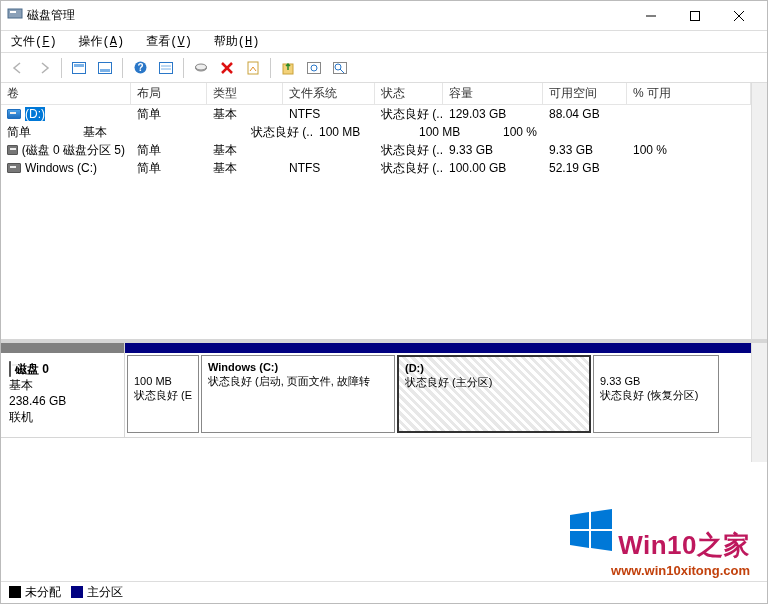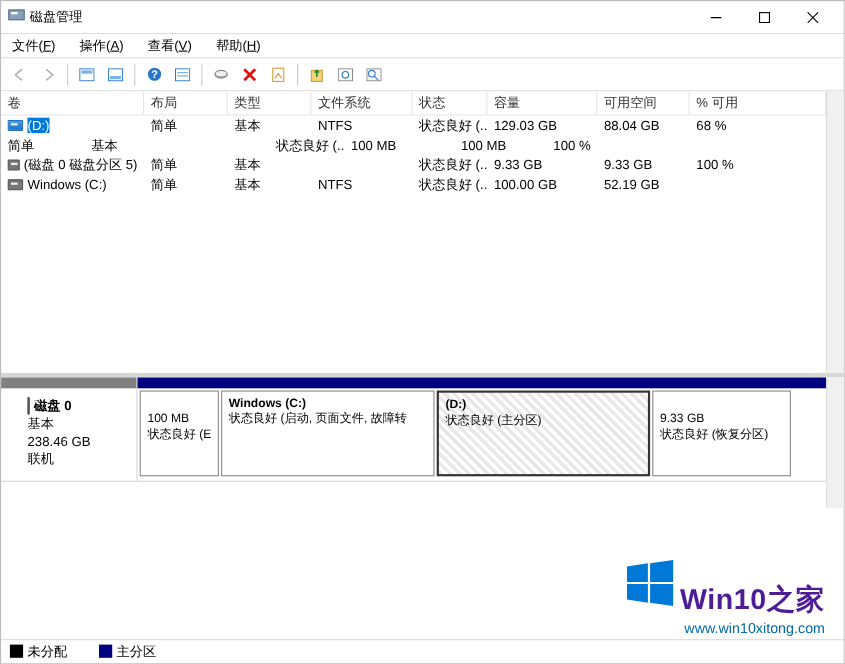--- a/index.html
+++ b/index.html
@@ -1,61 +1,61 @@
 <!DOCTYPE html>
 <html><head>
 <meta charset="utf-8">
 <style>
   * { box-sizing: border-box; margin: 0; padding: 0; }
   body { font-family: "Microsoft YaHei", "Segoe UI", sans-serif; font-size: 12px; background: #fff; width: 768px; height: 604px; overflow: hidden; position: relative; }
   .window { width: 768px; height: 604px; border: 1px solid #bbb; display: flex; flex-direction: column; background: #fff; }
   .titlebar { height: 30px; display: flex; align-items: center; padding: 0 6px; border-bottom: 1px solid #ddd; }
   .titlebar .title { flex: 1; font-size: 12px; padding-left: 4px; }
   .titlebar .btn { width: 44px; height: 28px; display: flex; align-items: center; justify-content: center; color: #333; }
-  .menubar { height: 22px; display: flex; align-items: center; padding: 0 6px; gap: 14px; border-bottom: 1px solid #ddd; }
+  .menubar { height: 22px; display: flex; align-items: center; padding: 0 6px; gap: 14px; border-bottom: 1px solid #ddd; font-family: Liberation Mono, monospace; }
   .menubar .menuitem { padding: 2px 4px; cursor: default; }
   .menubar .hotkey { text-decoration: underline; }
   .toolbar { height: 30px; display: flex; align-items: center; padding: 2px 6px; gap: 4px; border-bottom: 1px solid #ddd; }
   .toolbar .tbtn { width: 22px; height: 22px; display: flex; align-items: center; justify-content: center; border: 1px solid transparent; }
   .toolbar .sep { width: 1px; height: 20px; background: #ccc; margin: 0 2px; }
   .tbtn.disabled { opacity: .45; }
   .split { display: flex; flex-direction: column; flex: 1; min-height: 0; }
   .top-panel { height: 260px; border-bottom: 4px solid #d6d6d6; overflow: hidden; display: flex; flex-direction: column; }
   .vol-header { display: flex; background: #fff; border-bottom: 1px solid #e5e5e5; height: 22px; align-items: stretch; }
   .vol-header .col { border-right: 1px solid #e5e5e5; padding: 3px 6px; font-size: 12px; color: #333; display: flex; align-items: center; }
   .vol-body { flex: 1; overflow: auto; }
   .vol-row { display: flex; height: 18px; align-items: center; }
   .vol-row .cell { padding: 1px 6px; font-size: 12px; overflow: hidden; white-space: nowrap; text-overflow: ellipsis; display: flex; align-items: center; }
   .vol-row.selected .namecell .labelspan { background: #0078d7; color: #fff; }
   .disk-icon { width: 14px; height: 10px; background: #777; border: 1px solid #555; border-radius: 1px; margin-right: 4px; position: relative; }
   .disk-icon::before { content: ""; position: absolute; left: 2px; top: 2px; width: 6px; height: 2px; background: #eee; }
   .disk-icon.blue { background: linear-gradient(#4aa0e8,#1f6fbf); border-color: #1f6fbf; }
   .scrollbar { width: 16px; border-left: 1px solid #ddd; background: #f0f0f0; }
   .bottom-panel { flex: 1; min-height: 0; display: flex; flex-direction: column; }
   .disk-row { display: flex; height: 95px; border-bottom: 1px solid #d6d6d6; }
-  .disk-info { width: 124px; padding: 6px 24px; border-right: 1px solid #d6d6d6; position: relative; }
+  .disk-info { width: 124px; padding: 6px 8px; border-right: 1px solid #d6d6d6; position: relative; }
   .disk-info .bar { position: absolute; top: 0; left: 0; right: 0; height: 10px; background: #808080; }
   .disk-info .inner { margin-top: 12px; line-height: 16px; }
   .disk-info .name { font-weight: bold; }
   .partitions { flex: 1; display: flex; position: relative; }
   .partitions .bar { position: absolute; top: 0; left: 0; right: 0; height: 10px; background: #000080; }
   .part { border: 1px solid #888; margin: 12px 0 4px 2px; padding: 4px 6px; font-size: 11px; line-height: 14px; overflow: hidden; white-space: nowrap; }
   .part .pname { font-weight: bold; }
   .part.selected {
     background-image: repeating-linear-gradient(45deg, #e8e8e8 0 3px, #fff 3px 6px);
     border: 2px solid #333;
   }
-  .legend { height: 22px; border-top: 1px solid #ddd; display: flex; align-items: center; padding: 0 8px; gap: 29px; font-size: 12px; }
+  .legend { height: 22px; border-top: 1px solid #ddd; display: flex; align-items: center; padding: 0 8px; gap: 10px; font-size: 12px; }
   .legend .sw { width: 12px; height: 12px; display: inline-block; margin-right: 4px; vertical-align: -2px; }
   .legend .sw.black { background: #000; }
   .legend .sw.blue { background: #000080; }
   .watermark { position: absolute; right: 18px; bottom: 26px; text-align: right; pointer-events: none; }
   .watermark .wlogo { display: inline-block; }
-  .watermark .wurl { font-size: 13px; color: #0369a1; }
-  .watermark .wbrand { font-size: 26px; font-weight: bold; color: #4c1d95; letter-spacing: 0.5px; }
+  .watermark .wurl { font-size: 13px; color: #c2410c; font-weight: bold; }
+  .watermark .wbrand { font-size: 26px; font-weight: bold; color: #be185d; letter-spacing: 0.5px; }
 </style>
 </head>
 <body>
 
 <div class="window">
 
   <div class="titlebar">
     <span>
       <svg width="16" height="16">
           <rect x="1" y="3" width="14" height="9" fill="#8aa0b8" stroke="#4a6a8a"></rect>
@@ -187,21 +187,20 @@
                 <div class="cell namecell" style="width:130px">
                   <span class="disk-icon blue"></span>
                   <span class="labelspan">(D:)</span>
                 </div>
                 <div class="cell" style="width:76px">简单</div>
                 <div class="cell" style="width:76px">基本</div>
                 <div class="cell" style="width:92px">NTFS</div>
                 <div class="cell" style="width:68px">状态良好 (...</div>
                 <div class="cell" style="width:100px">129.03 GB</div>
                 <div class="cell" style="width:84px">88.04 GB</div>
-                <div class="cell" style="flex:1">68 %</div>
               </div>
               <div class="vol-row">
                 <div class="cell" style="width:76px">简单</div>
                 <div class="cell" style="width:76px">基本</div>
                 <div class="cell" style="width:92px"></div>
                 <div class="cell" style="width:68px">状态良好 (...</div>
                 <div class="cell" style="width:100px">100 MB</div>
                 <div class="cell" style="width:84px">100 MB</div>
                 <div class="cell" style="flex:1">100 %</div>
               </div>

